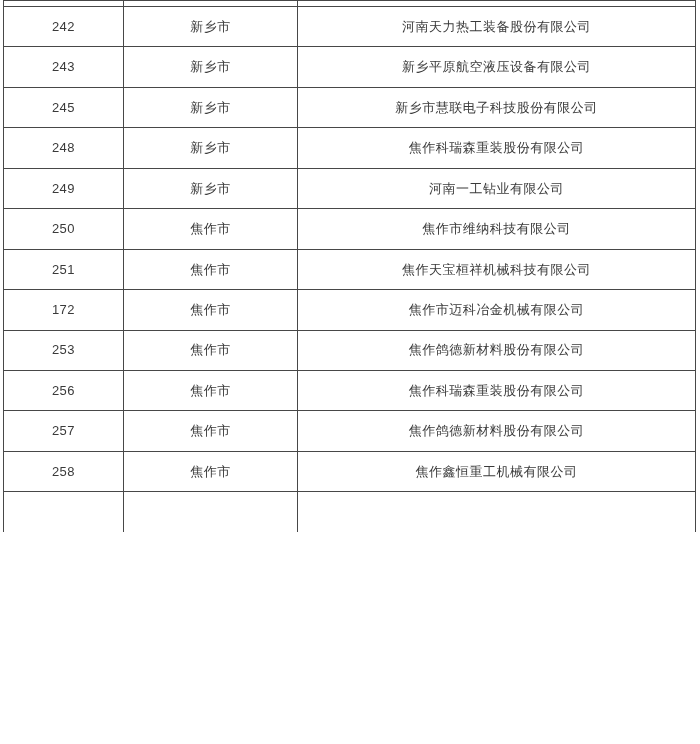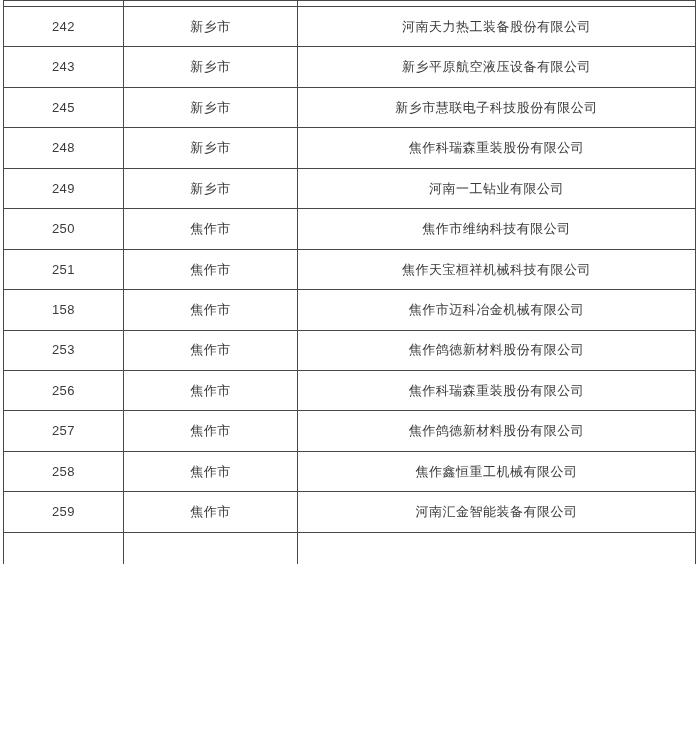--- a/index.html
+++ b/index.html
@@ -89,21 +89,21 @@
           <td class="row-number-cell">250</td>
           <td class="city-cell">焦作市</td>
           <td class="company-name-cell">焦作市维纳科技有限公司</td>
         </tr>
         <tr class="data-row">
           <td class="row-number-cell">251</td>
           <td class="city-cell">焦作市</td>
           <td class="company-name-cell">焦作天宝桓祥机械科技有限公司</td>
         </tr>
         <tr class="data-row">
-          <td class="row-number-cell">158</td>
+          <td class="row-number-cell">172</td>
           <td class="city-cell">焦作市</td>
           <td class="company-name-cell">焦作市迈科冶金机械有限公司</td>
         </tr>
         <tr class="data-row">
           <td class="row-number-cell">253</td>
           <td class="city-cell">焦作市</td>
           <td class="company-name-cell">焦作鸽德新材料股份有限公司</td>
         </tr>
         <tr class="data-row">
           <td class="row-number-cell">256</td>
@@ -113,25 +113,20 @@
         <tr class="data-row">
           <td class="row-number-cell">257</td>
           <td class="city-cell">焦作市</td>
           <td class="company-name-cell">焦作鸽德新材料股份有限公司</td>
         </tr>
         <tr class="data-row">
           <td class="row-number-cell">258</td>
           <td class="city-cell">焦作市</td>
           <td class="company-name-cell">焦作鑫恒重工机械有限公司</td>
         </tr>
-        <tr class="data-row">
-          <td class="row-number-cell">259</td>
-          <td class="city-cell">焦作市</td>
-          <td class="company-name-cell">河南汇金智能装备有限公司</td>
-        </tr>
         <tr class="partial-row-bottom">
         <td></td>
         <td></td>
         <td></td>
       </tr>
     </tbody>
   </table>
 </div>
 
 </body></html>

